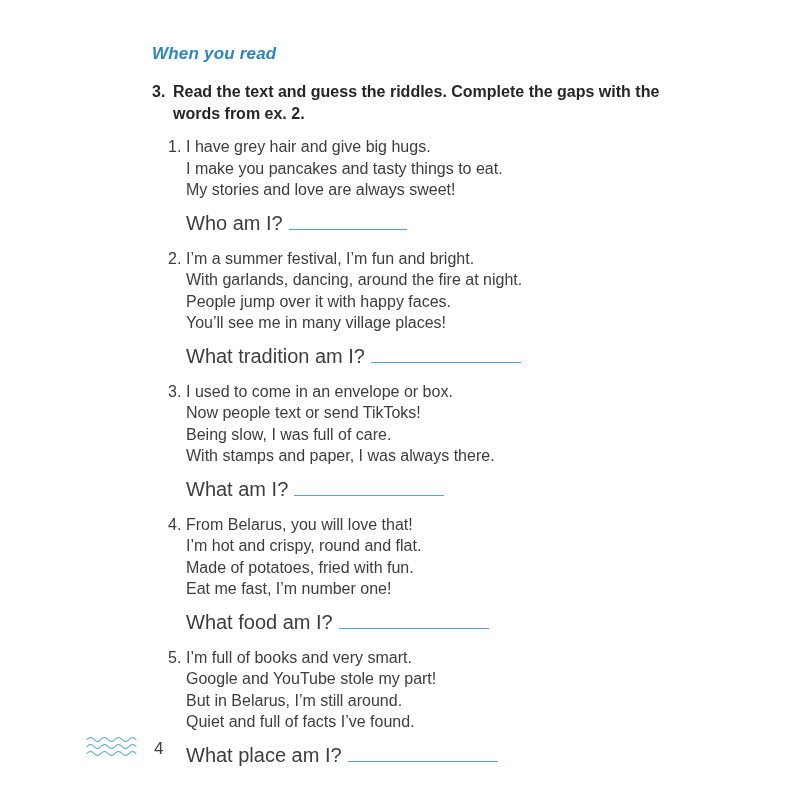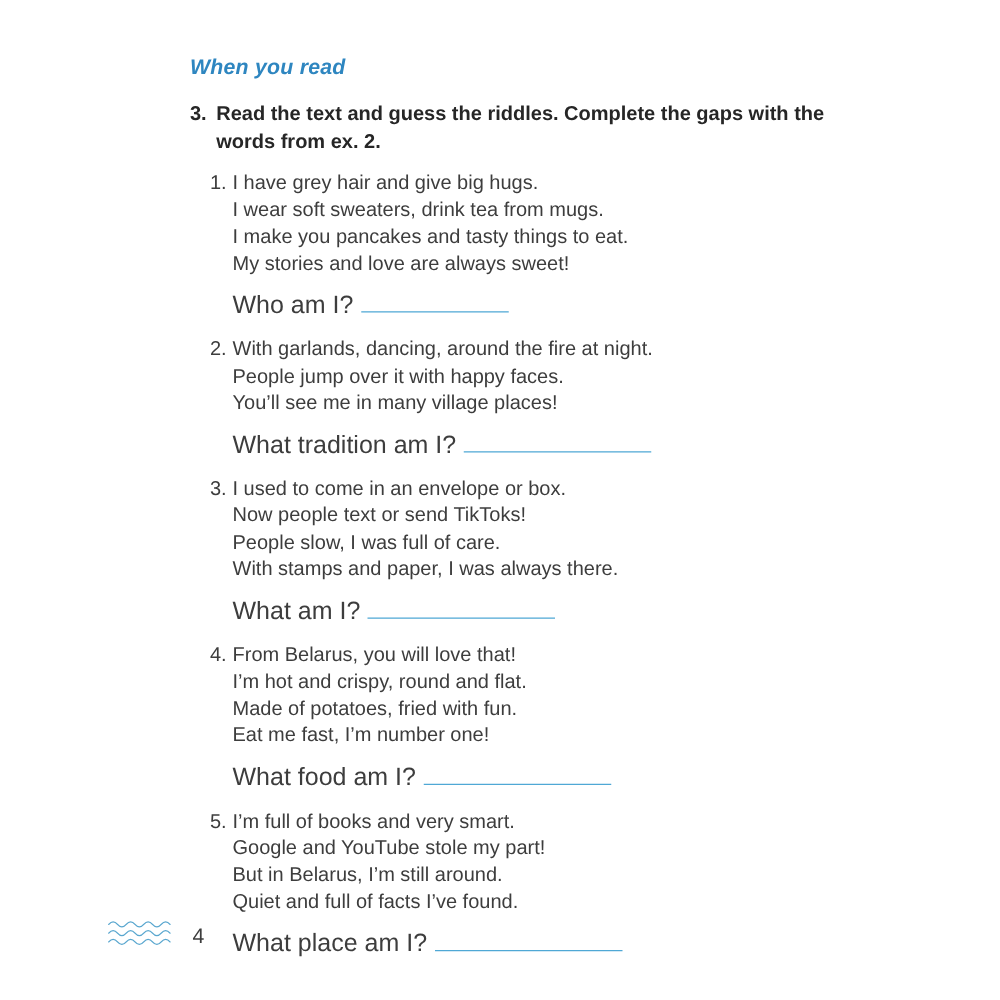--- a/index.html
+++ b/index.html
@@ -78,51 +78,51 @@
       <span class="exercise-number">3.</span>
       <span class="exercise-text">Read the text and guess the riddles. Complete the gaps with the words from ex. 2.</span>
     </div>
 
     <div class="riddles">
   <div class="riddle">
     <div class="riddle-head">
       <span class="riddle-number">1.</span>
       <div>
               <div class="riddle-line">I have grey hair and give big hugs.</div>
-              <div class="riddle-line">I wear soft sweaters, drink tea from mugs.</div>
               <div class="riddle-line">I make you pancakes and tasty things to eat.</div>
               <div class="riddle-line">My stories and love are always sweet!</div>
             </div>
     </div>
     <div class="riddle-question">
       <span>Who am I?</span><span class="answer-blank"></span>
     </div>
   </div>
 
   <div class="riddle">
     <div class="riddle-head">
       <span class="riddle-number">2.</span>
       <div>
+              <div class="riddle-line">I’m a summer festival, I’m fun and bright.</div>
               <div class="riddle-line">With garlands, dancing, around the fire at night.</div>
               <div class="riddle-line">People jump over it with happy faces.</div>
               <div class="riddle-line">You’ll see me in many village places!</div>
             </div>
     </div>
     <div class="riddle-question">
       <span>What tradition am I?</span><span class="answer-blank"></span>
     </div>
   </div>
 
   <div class="riddle">
     <div class="riddle-head">
       <span class="riddle-number">3.</span>
       <div>
               <div class="riddle-line">I used to come in an envelope or box.</div>
               <div class="riddle-line">Now people text or send TikToks!</div>
-              <div class="riddle-line">People slow, I was full of care.</div>
+              <div class="riddle-line">Being slow, I was full of care.</div>
               <div class="riddle-line">With stamps and paper, I was always there.</div>
             </div>
     </div>
     <div class="riddle-question">
       <span>What am I?</span><span class="answer-blank"></span>
     </div>
   </div>
 
   <div class="riddle">
     <div class="riddle-head">

